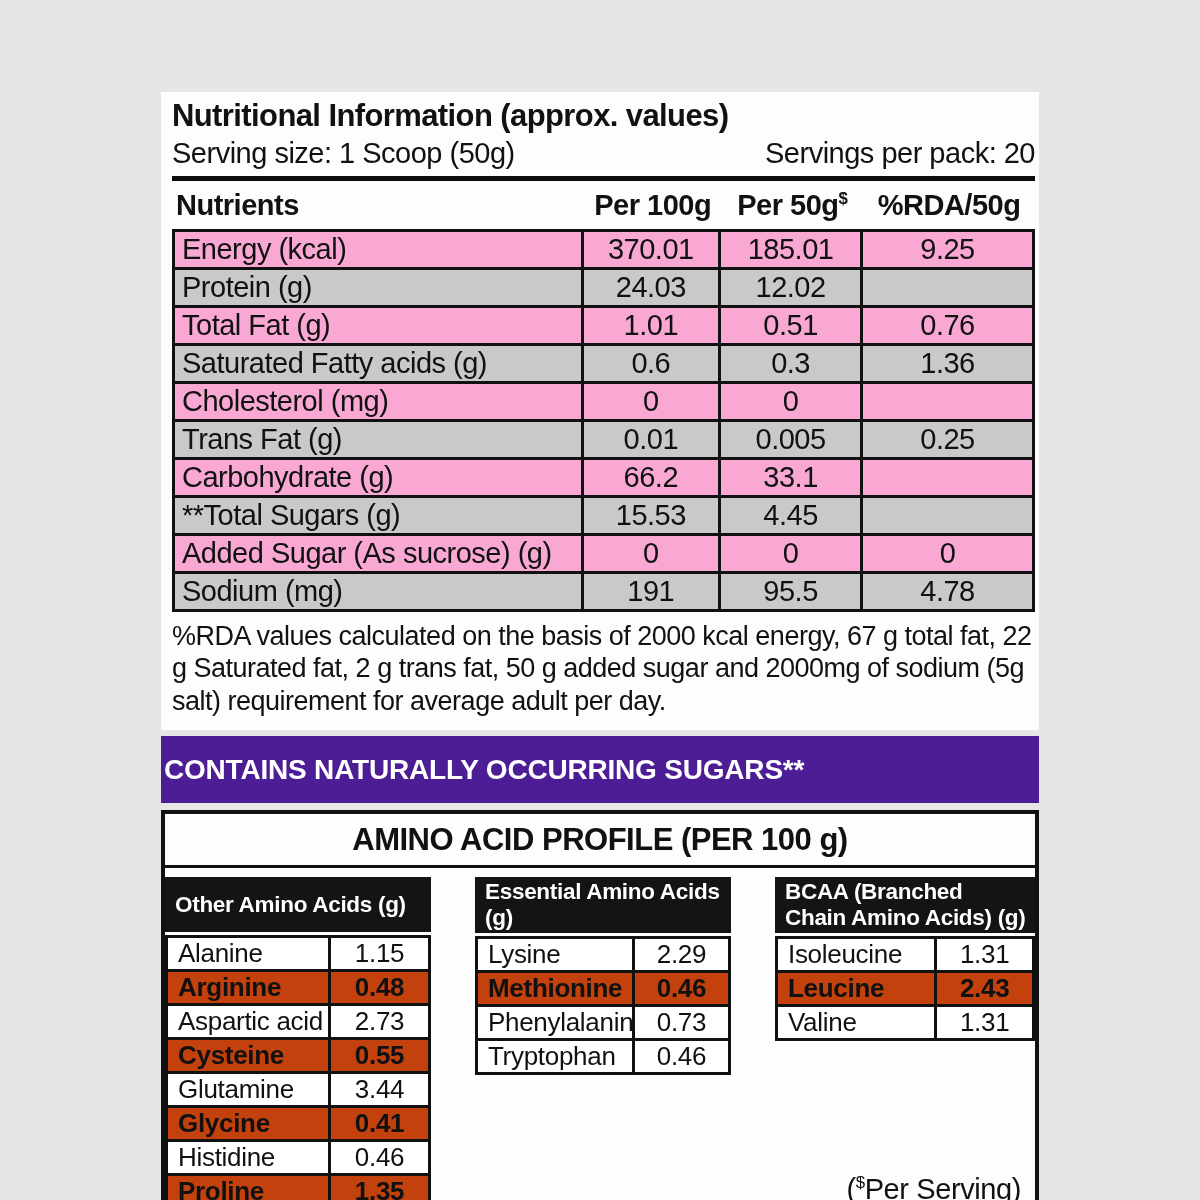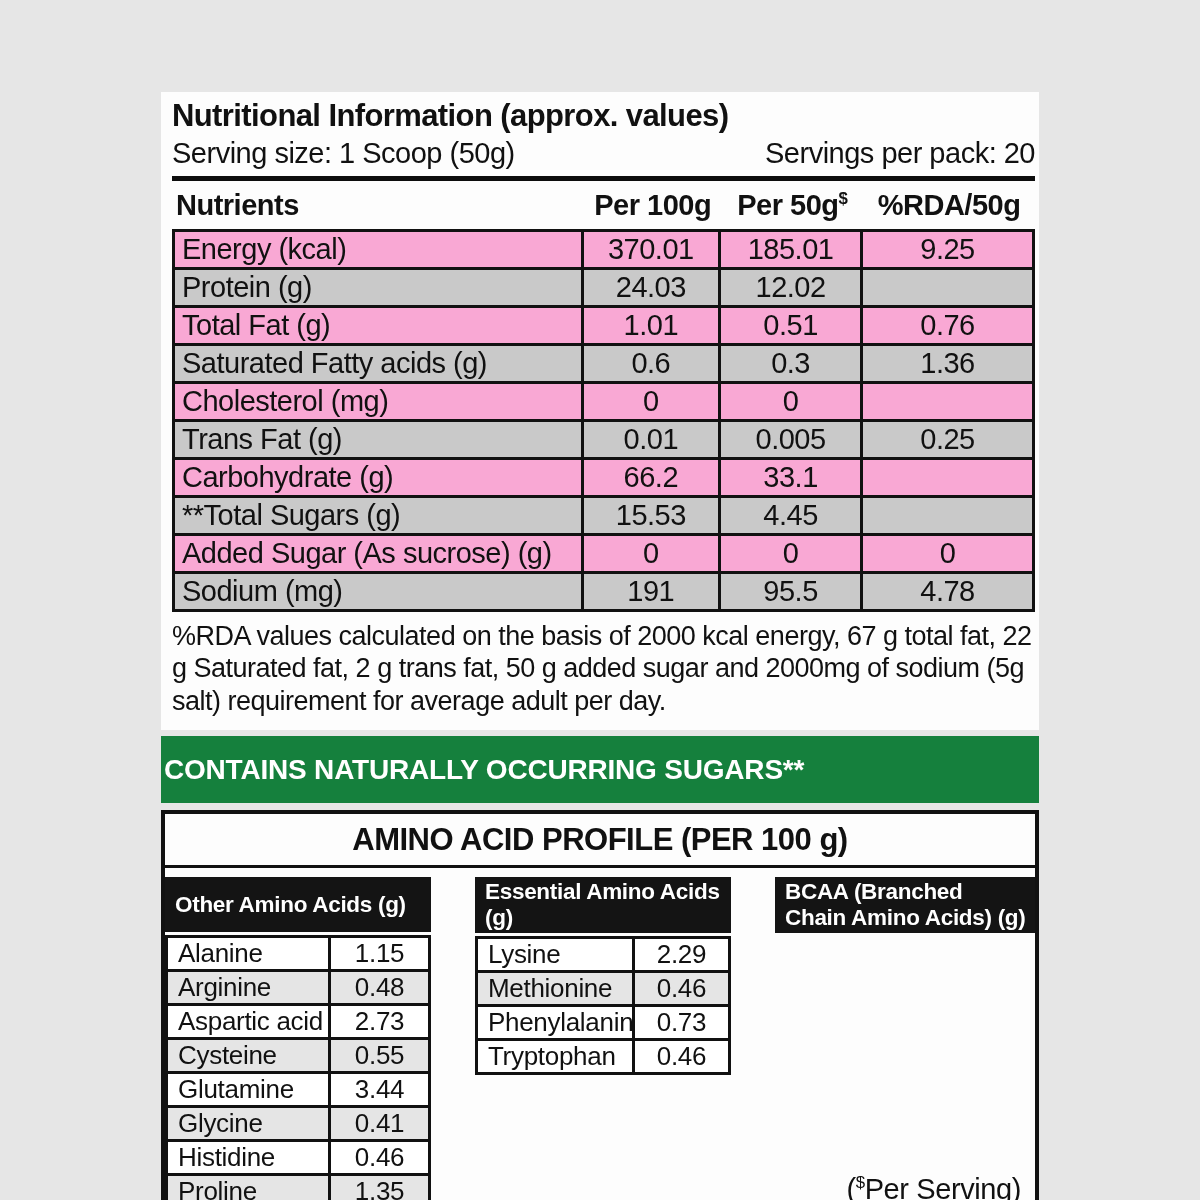--- a/index.html
+++ b/index.html
@@ -29,21 +29,21 @@
     height:33px;padding:1px 2px 1px 7px;
     background:#f9a8d4;box-sizing:content-box;
     overflow:hidden;white-space:nowrap;
   }
   .nutri-table td.val{text-align:center;padding:1px 2px;}
   .nutri-table tr.gray td{background:#c9c9c9;}
 
   .footnote{font-size:27px;line-height:1.2;letter-spacing:-0.5px;margin:8px 0 0 0;}
 
   
-  .banner{margin-top:6px;height:67px;background:#15803d;color:#fff;display:flex;align-items:center;
+  .banner{margin-top:6px;height:67px;background:#4c1d95;color:#fff;display:flex;align-items:center;
     font-weight:700;font-size:28px;letter-spacing:-0.2px;padding-left:3px;box-sizing:border-box;}
 
   
   .amino-panel{margin-top:7px;background:#fdfdfd;border:4px solid #111;box-sizing:border-box;}
   .amino-title{text-align:center;font-weight:700;font-size:31px;letter-spacing:-0.5px;
     padding:8px 0 7px 0;border-bottom:3px solid #111;}
   .amino-body{position:relative;display:flex;justify-content:space-between;padding:9px 0 4px 0;}
   .amino-col{display:flex;flex-direction:column;}
   .amino-col.c1{width:266px;}
   .amino-col.c2{width:256px;}
@@ -51,21 +51,21 @@
   .amino-head{background:#141414;color:#fff;font-weight:700;font-size:22.5px;letter-spacing:-0.3px;
     min-height:55px;display:flex;align-items:center;padding:2px 6px 2px 10px;box-sizing:border-box;line-height:1.15;}
   .amino-table{margin-top:3px;}
   .amino-table td{
     border:3px solid #111;font-size:26px;letter-spacing:-0.3px;
     height:25px;padding:0 2px 0 10px;background:#fff;
     overflow:hidden;white-space:nowrap;
   }
   .amino-table td.aval{text-align:center;padding:0 2px;}
   .amino-table col.n{width:62%;} .amino-table col.v{width:38%;}
-  .amino-table tr.gray td{background:#e5e5e5;}
+  .amino-table tr.gray td{background:#c2410c;font-weight:bold;}
   .per-serving{position:absolute;right:14px;bottom:8px;font-size:29px;letter-spacing:-0.4px;}
 </style>
 </head>
 <body>
 
 <div class="stage">
   <div class="label-wrap">
 
     <section class="panel-top">
       <h1 class="nl-title">Nutritional Information (approx. values)</h1>
@@ -234,20 +234,40 @@
               <tr>
                   <td>Tryptophan</td>
                   <td class="aval">0.46</td>
                 </tr>
             </tbody>
           </table>
         </div>
 
         <div class="amino-col c3">
           <div class="amino-head">BCAA (Branched Chain Amino Acids) (g)</div>
+          <table class="amino-table">
+            <colgroup>
+                <col class="n">
+                <col class="v">
+              </colgroup>
+            <tbody>
+              <tr>
+                  <td>Isoleucine</td>
+                  <td class="aval">1.31</td>
+                </tr>
+              <tr class="gray">
+                  <td>Leucine</td>
+                  <td class="aval">2.43</td>
+                </tr>
+              <tr>
+                  <td>Valine</td>
+                  <td class="aval">1.31</td>
+                </tr>
+            </tbody>
+          </table>
         </div>
 
         <div class="per-serving"><span>(</span><sup>$</sup><span>Per Serving)</span></div>
       </div>
     </section>
 
   </div>
 </div>
 
 </body></html>

